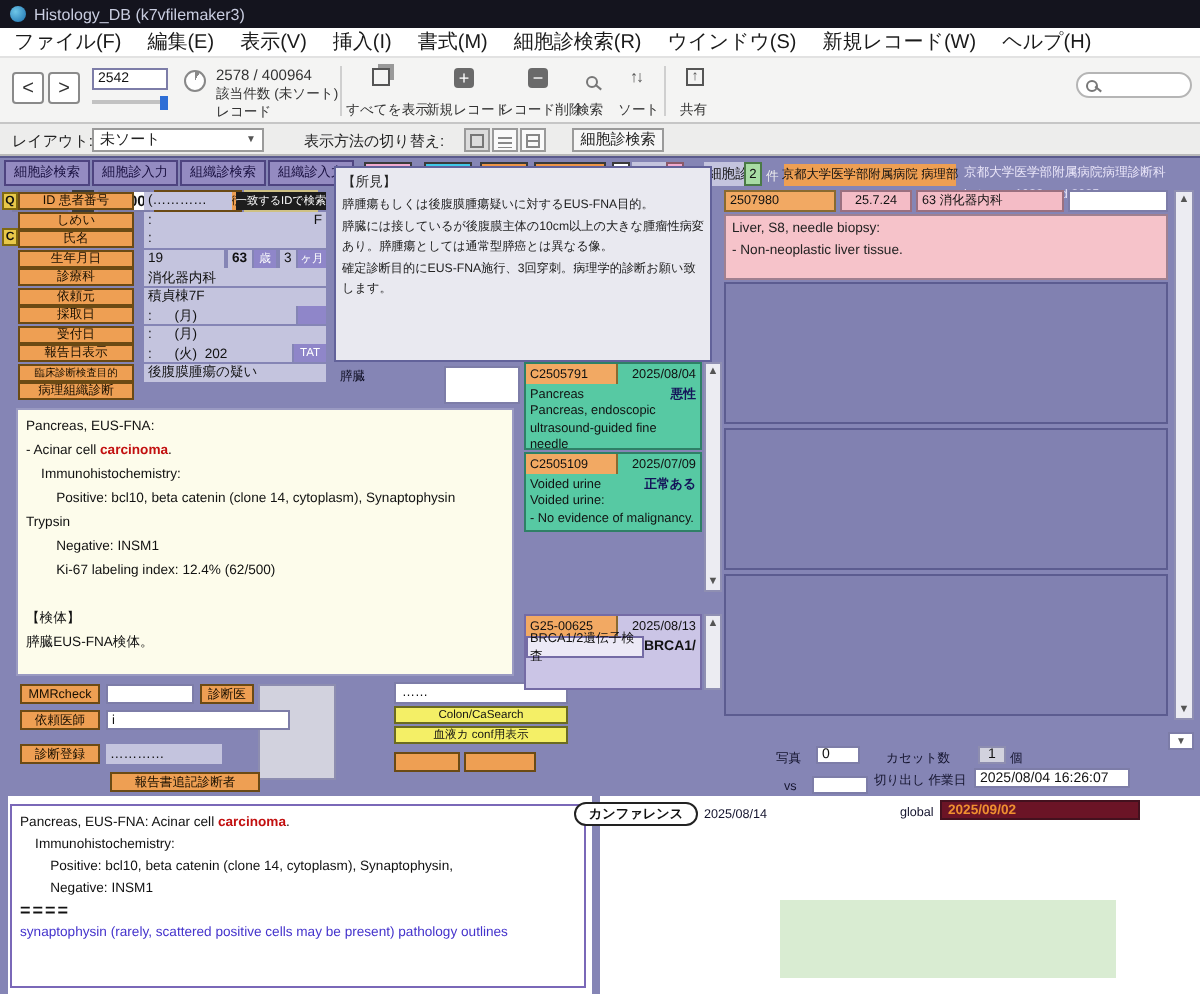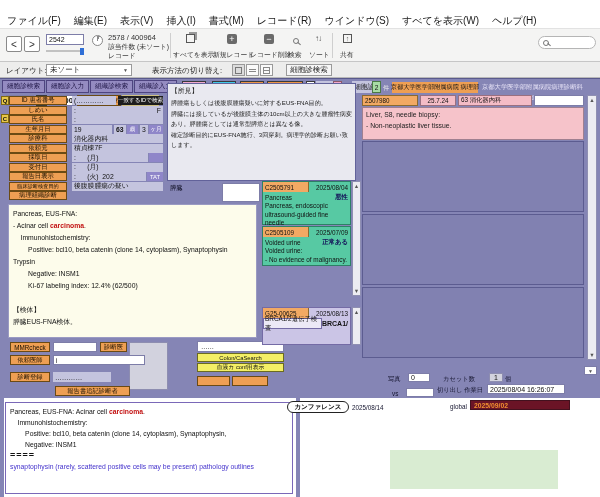--- a/index.html
+++ b/index.html
@@ -56,30 +56,34 @@
 .greenbox{background:#d9ecd2}
 .goldchip{background:#e8c84a;border:1px solid #806a10;display:flex;align-items:center;justify-content:center;font-size:6px;font-weight:bold}
 .ptext{color:#14142e;font-size:6.3px;white-space:nowrap}
 .blue{color:#4433cc}
 </style>
 </head>
 <body>
 
 <div id="screen">
 
+  <div class="a titlebar" style="left:0;top:0;width:600px;height:14px">
+    <span class="fm-icon"></span>
+    <span>Histology_DB (k7vfilemaker3)</span>
+  </div>
 
   <div class="a menubar" style="left:0;top:14px;width:600px;height:15px">
     <span>ファイル(F)</span>
     <span>編集(E)</span>
     <span>表示(V)</span>
     <span>挿入(I)</span>
     <span>書式(M)</span>
-    <span>レコード(R)</span>
+    <span>細胞診検索(R)</span>
     <span>ウインドウ(S)</span>
-    <span>すべてを表示(W)</span>
+    <span>新規レコード(W)</span>
     <span>ヘルプ(H)</span>
   </div>
 
   <div class="a toolbar" style="left:0;top:29px;width:600px;height:33px">
     <div class="a navbtn" style="left:6px;top:7px;width:16px;height:16px">
         <span>&lt;</span>
       </div>
     <div class="a navbtn" style="left:24px;top:7px;width:16px;height:16px">
         <span>&gt;</span>
       </div>

